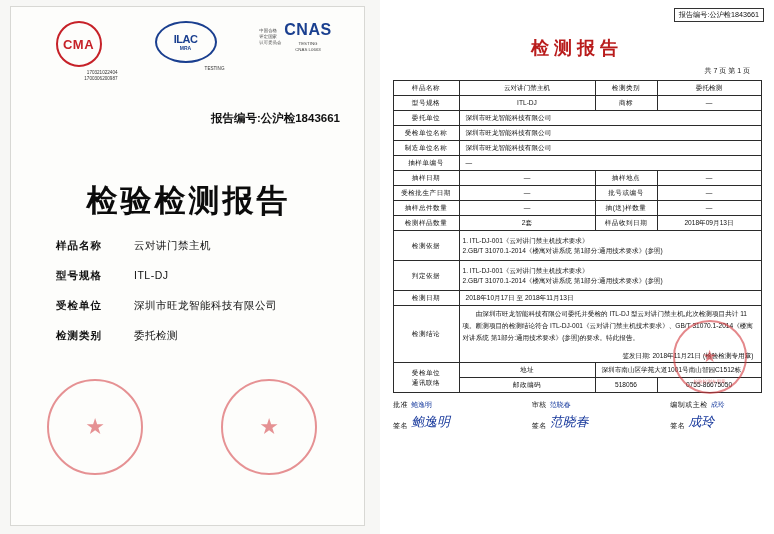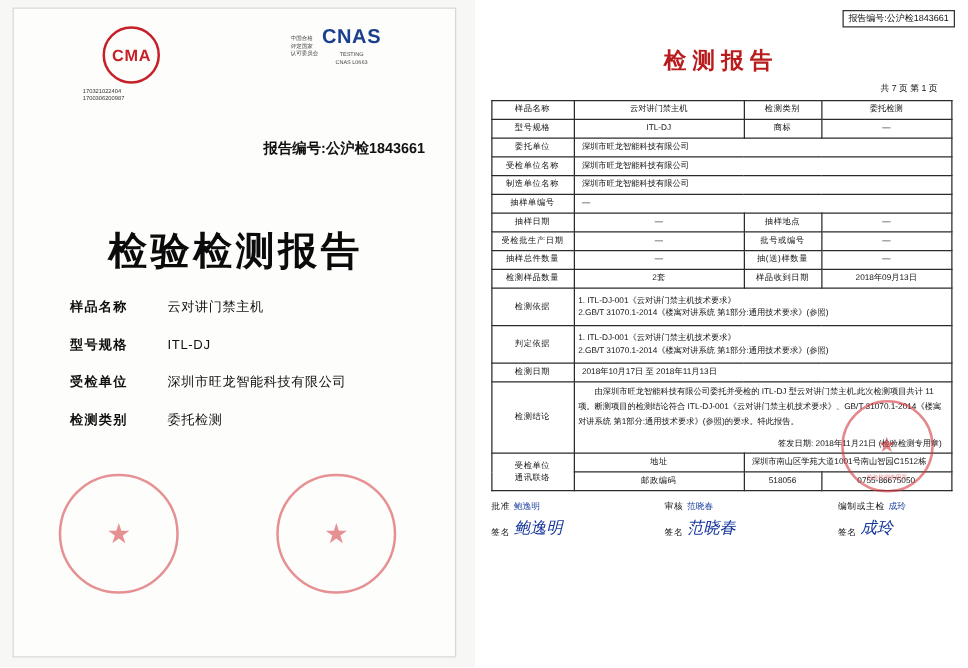--- a/index.html
+++ b/index.html
@@ -27,21 +27,21 @@
   }
   .cert-logos {
     position: absolute;
     left: 0; top: 14px;
     width: 355px; height: 68px;
     display: flex;
     justify-content: space-around;
     align-items: flex-start;
     padding: 0 14px;
   }
-  .logo-block { text-align: left; width: 78px; }
+  .logo-block { text-align: right; width: 78px; }
   .logo-circle {
     width: 46px; height: 46px;
     border-radius: 50%;
     border: 2px solid #c62128;
     margin: 0 auto;
     position: relative;
     display: flex; align-items: center; justify-content: center;
     font-weight: bold;
     color: #c62128;
     font-size: 13px;
@@ -271,20 +271,27 @@
 
 <div class="page">
 
   <div class="cert">
 
     <div class="cert-logos">
       <div class="logo-block">
         <div class="logo-circle">CMA</div>
         <div class="logo-sub">170321022404
 1700306200987</div>
+      </div>
+      <div class="logo-block">
+        <div class="logo-oval">
+          <span class="t1">ILAC</span>
+          <span class="t2">MRA</span>
+        </div>
+        <div class="logo-sub">TESTING</div>
       </div>
       <div class="cnas-box">
         <div class="cnas-pair">
           <div class="cnas-zh">中国合格
 评定国家
 认可委员会</div>
           <div>
             <div class="cnas-word">CNAS</div>
             <div class="cnas-lines">TESTING
 CNAS L0663</div>

